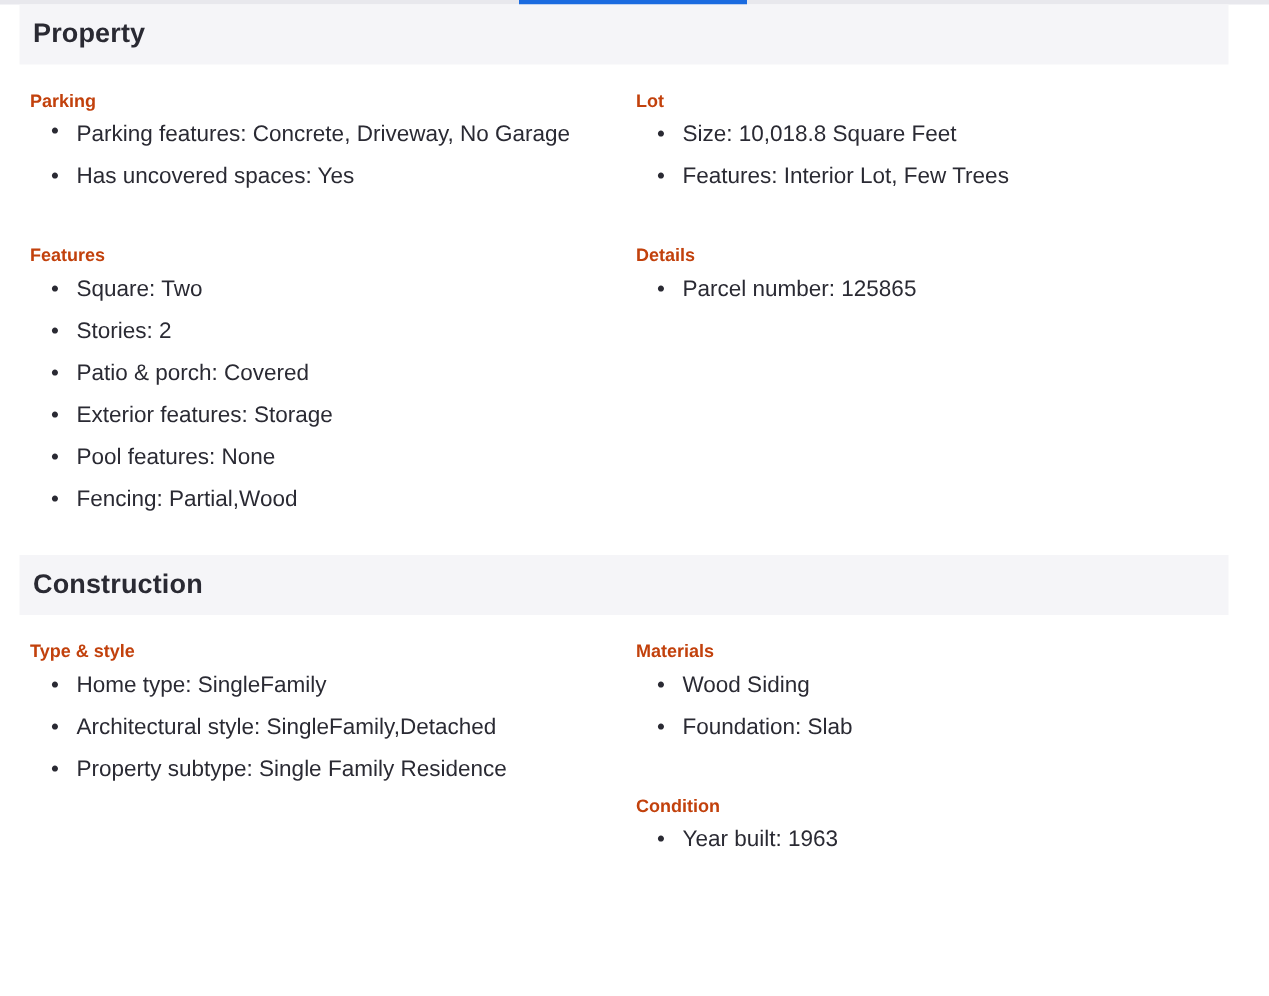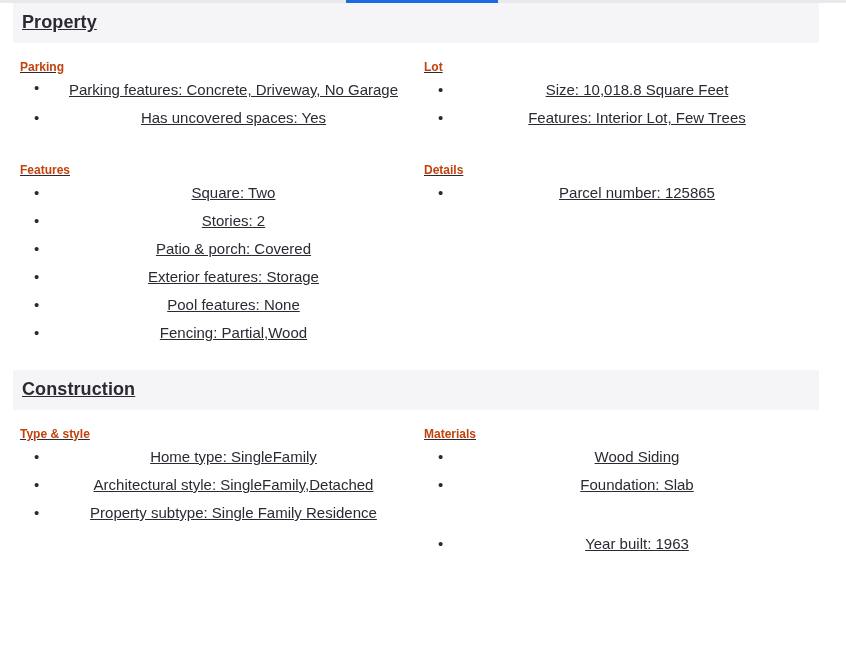--- a/index.html
+++ b/index.html
@@ -32,21 +32,20 @@
     width: 152px;
     height: 3px;
     background: #1a6be0;
   }
 
   .page {
     position: absolute;
     top: 3px;
     left: 0;
     width: 832px;
-    text-decoration: underline;
   }
 
   .section-header {
     background: #f5f5f8;
     margin: 0 13px 0 13px;
     padding: 9px 0 10px 9px;
     box-sizing: border-box;
   }
   .section-header .title {
     font-size: 18px;
@@ -83,21 +82,20 @@
     margin: 0;
     padding-left: 31px;
     list-style: none;
   }
   ul.items li {
     font-size: 15px;
     line-height: 28px;
     color: #2a2a33;
     position: relative;
     padding-left: 0;
-    text-align: center;
   }
   ul.items li::before {
     content: "\2022";
     position: absolute;
     left: -17px;
     top: 0;
     font-size: 15px;
     color: #2a2a33;
   }
   ul.items li.wrap {
@@ -189,20 +187,21 @@
 
         <div class="group">
           <div class="group-title">Materials</div>
           <ul class="items">
             <li>Wood Siding</li>
             <li>Foundation: Slab</li>
           </ul>
         </div>
 
         <div class="group">
+          <div class="group-title">Condition</div>
           <ul class="items">
             <li>Year built: 1963</li>
           </ul>
         </div>
 
       </div>
     </div>
   </div>
 
 </div>

